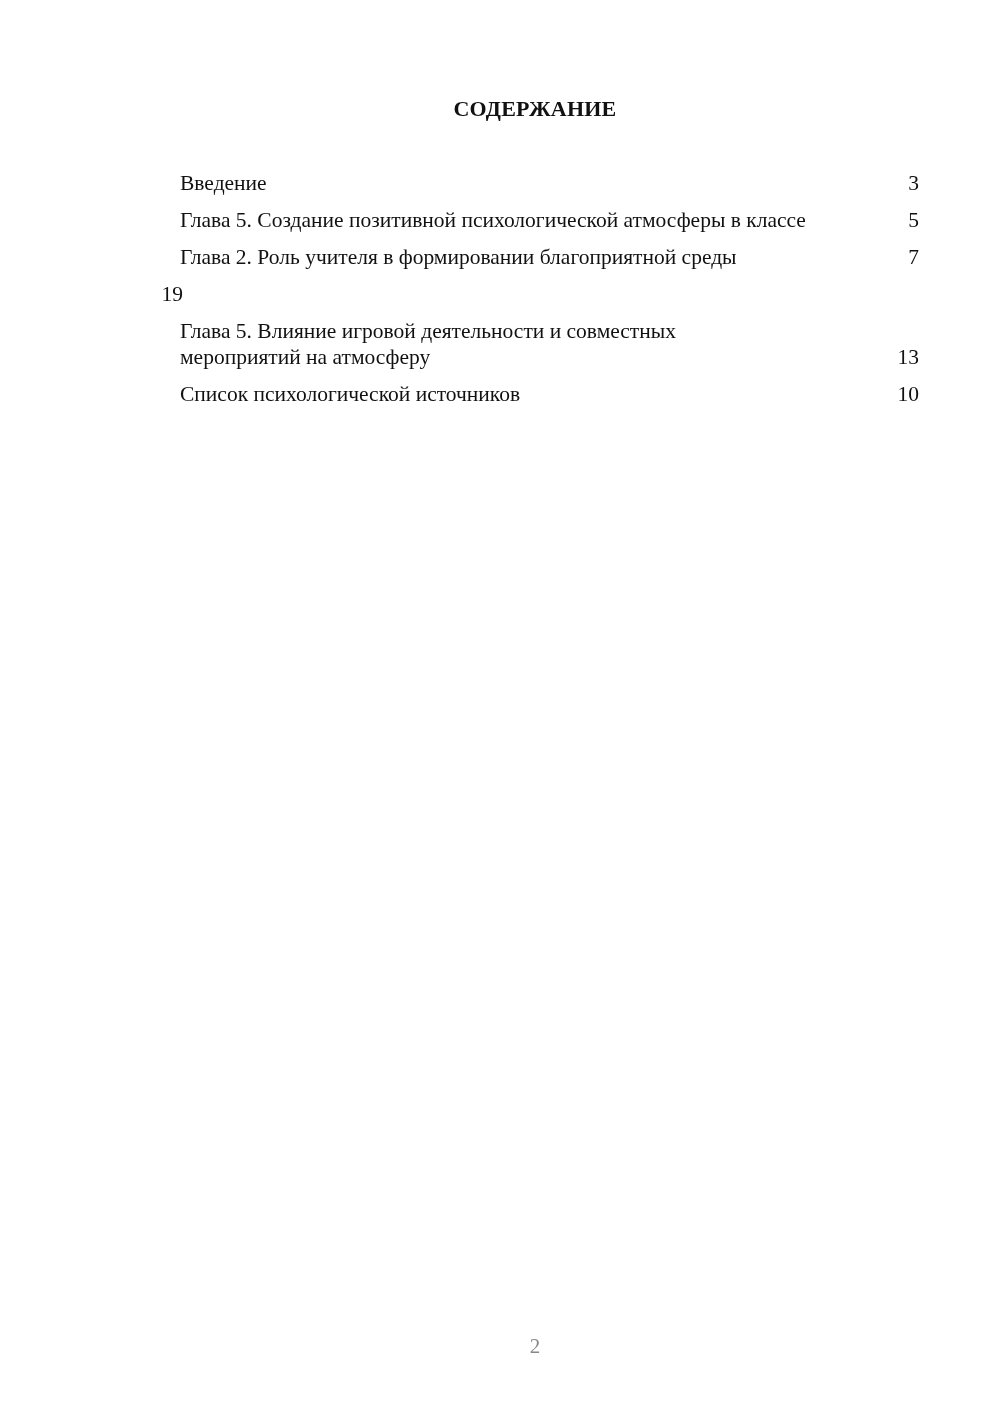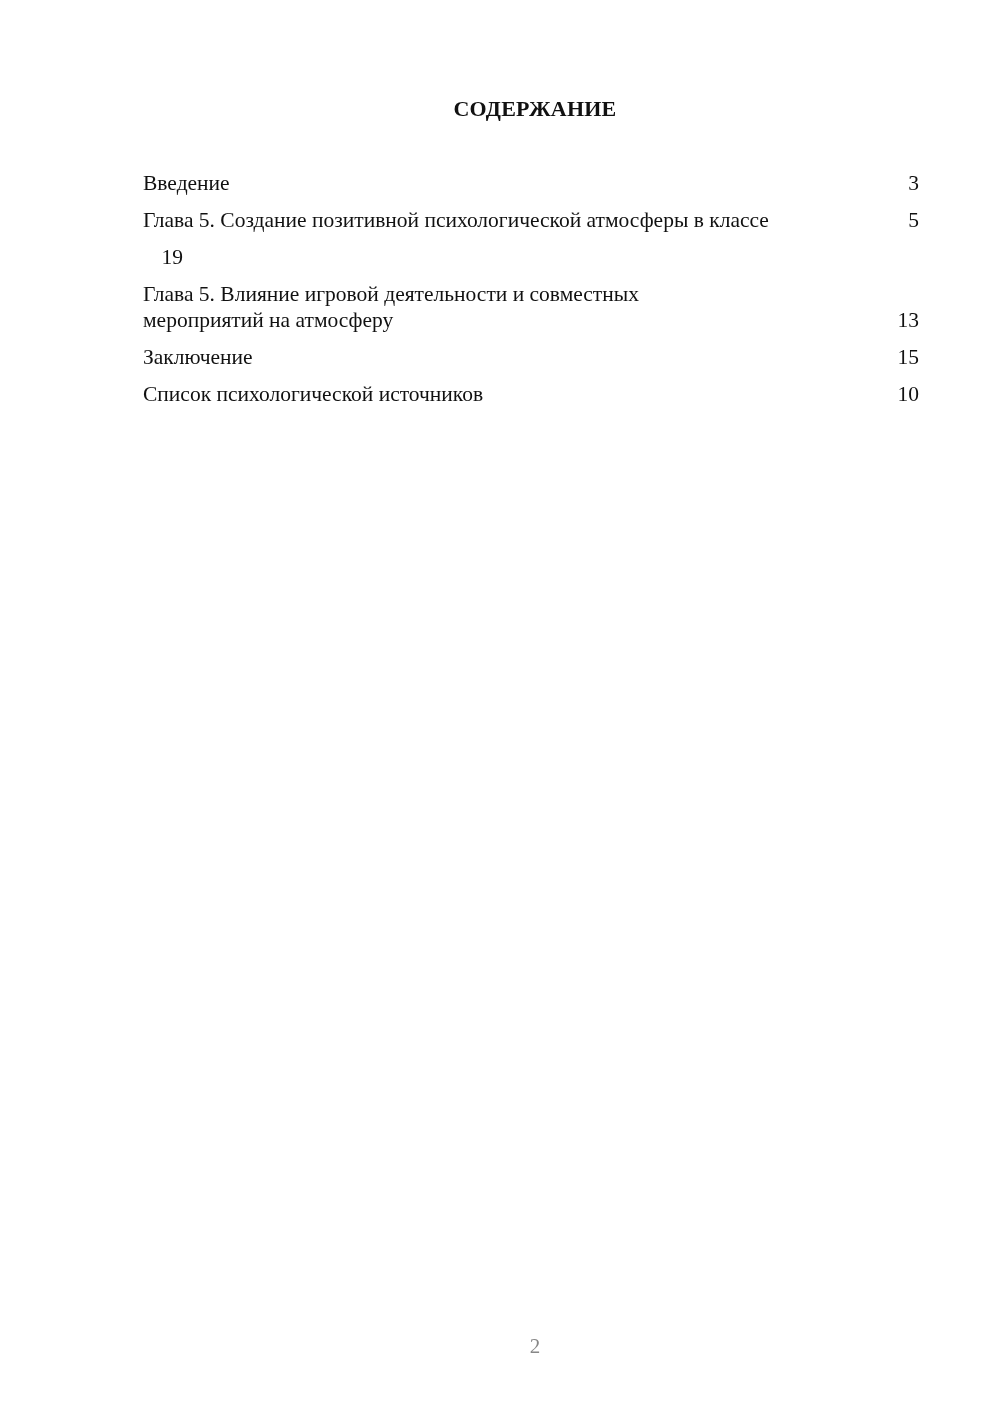--- a/index.html
+++ b/index.html
@@ -3,49 +3,49 @@
 <meta charset="utf-8">
 <style>
   html, body { margin: 0; padding: 0; background: #ffffff; }
   body { width: 1000px; height: 1414px; position: relative; overflow: hidden;
          font-family: "Liberation Serif", serif; color: #111; }
   .title { position: absolute; top: 96px; left: 0; width: 1070px; text-align: center;
            font-weight: bold; font-size: 22px; letter-spacing: 0.2px; }
   .toc { position: absolute; top: 170px; left: 143px; width: 776px; }
   .row { display: flex; align-items: flex-end; justify-content: space-between;
          font-size: 21.5px; line-height: 26px; margin-bottom: 11px; }
-  .row .label { width: 680px; }
+  .row .label { width: 680px; margin-left: 37px; }
   .row .page { text-align: right; min-width: 40px; }
   .page-number { position: absolute; top: 1334px; left: 0; width: 1070px; text-align: center;
                  font-size: 21px; color: #888; }
 </style>
 </head>
 <body>
 
 <div class="title">СОДЕРЖАНИЕ</div>
 
 <div class="toc">
   <div class="row">
     <span class="label">Введение</span>
     <span class="page">3</span>
   </div>
   <div class="row">
     <span class="label">Глава 5. Создание позитивной психологической атмосферы в классе</span>
     <span class="page">5</span>
   </div>
   <div class="row">
+    <span class="label">Глава 2. Роль учителя в формировании благоприятной среды</span>
+    <span class="page">7</span>
+  </div>
+  <div class="row">
     <span class="page">19</span>
   </div>
   <div class="row">
     <span class="label" style="width:600px">Глава 5. Влияние игровой деятельности и совместных мероприятий на атмосферу</span>
     <span class="page">13</span>
-  </div>
-  <div class="row">
-    <span class="label">Заключение</span>
-    <span class="page">15</span>
   </div>
   <div class="row">
     <span class="label">Список психологической источников</span>
     <span class="page">10</span>
   </div>
 </div>
 
 <div class="page-number">2</div>
 
 </body></html>

